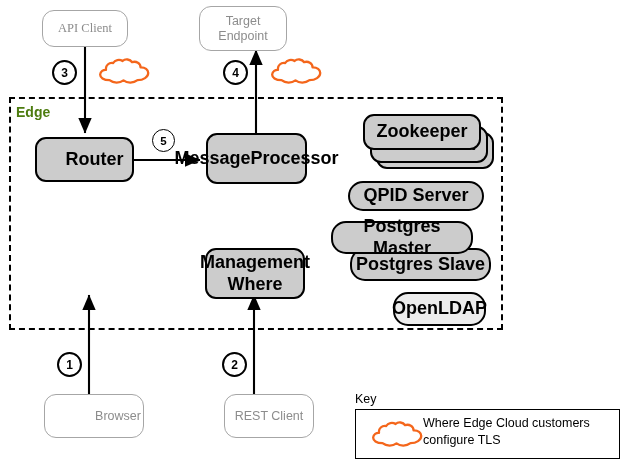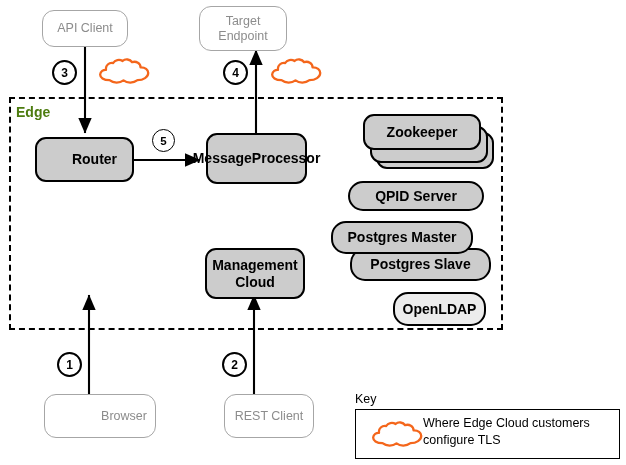--- a/index.html
+++ b/index.html
@@ -27,21 +27,21 @@
 
   
   .node {
     position: absolute;
     box-sizing: border-box;
     display: flex;
     align-items: center;
     justify-content: center;
     text-align: center;
     font-weight: bold;
-    font-size: 14px;
+    font-size: 18px;
     color: #000000;
     line-height: 1.18;
     border-radius: 11px;
   }
   .node.filled {
     background: #cccccc;
     border: 2px solid #000000;
   }
   .node.light {
     background: #ececec;
@@ -141,50 +141,50 @@
     <line x1="134" y1="160" x2="200" y2="160" stroke="#000000" stroke-width="2.1" marker-end="url(#arrowhead)"></line>
 
     <line x1="89" y1="394" x2="89" y2="295" stroke="#000000" stroke-width="2.1" marker-end="url(#arrowhead)"></line>
 
     <line x1="254" y1="394" x2="254" y2="295" stroke="#000000" stroke-width="2.1" marker-end="url(#arrowhead)"></line>
   </svg>
 
   <div id="edge-box"></div>
   <div id="edge-label">Edge</div>
 
-  <div class="node ghost" style="left:42px; top:10px; width:86px; height:37px;">
+  <div class="node ghost" style="left:42px; top:10px; width:86px; height:37px;font-family:Liberation Serif, serif;">
     <span class="lbl">API Client</span>
   </div>
 
   <div class="node ghost" style="left:199px; top:6px; width:88px; height:45px; flex-direction:column;">
     <span class="lbl">Target</span>
     <span class="lbl">Endpoint</span>
   </div>
 
-  <div class="node ghost" style="left:44px; top:394px; width:112px; height:44px;padding-left:48px;">
+  <div class="node ghost" style="left:44px; top:394px; width:100px; height:44px;padding-left:48px;">
     <span class="lbl">Browser</span>
   </div>
 
   <div class="node ghost" style="left:209px; top:394px; width:90px; height:44px;margin-left:15px;">
     <span class="lbl">REST Client</span>
   </div>
 
   <div class="node filled" style="left:35px; top:137px; width:99px; height:45px;padding-left:20px;">
     <span class="lbl">Router</span>
   </div>
 
   <div class="node filled" style="left:206px; top:133px; width:101px; height:51px; ">
     <span class="lbl">Message</span>
     <span class="lbl">Processor</span>
   </div>
 
 
   <div class="node filled" style="left:205px; top:248px; width:100px; height:51px; flex-direction:column;">
     <span class="lbl">Management</span>
-    <span class="lbl">Cloud</span>
+    <span class="lbl">Where</span>
   </div>
 
   <div class="node filled" style="left:376px; top:132px; width:118px; height:37px; z-index:1;"></div>
   <div class="node filled" style="left:370px; top:126px; width:118px; height:37px; z-index:2;">
     <span class="lbl">Cassandra</span>
   </div>
   <div class="node filled" style="left:363px; top:114px; width:118px; height:36px; z-index:3;">
     <span class="lbl">Zookeeper</span>
   </div>
 

